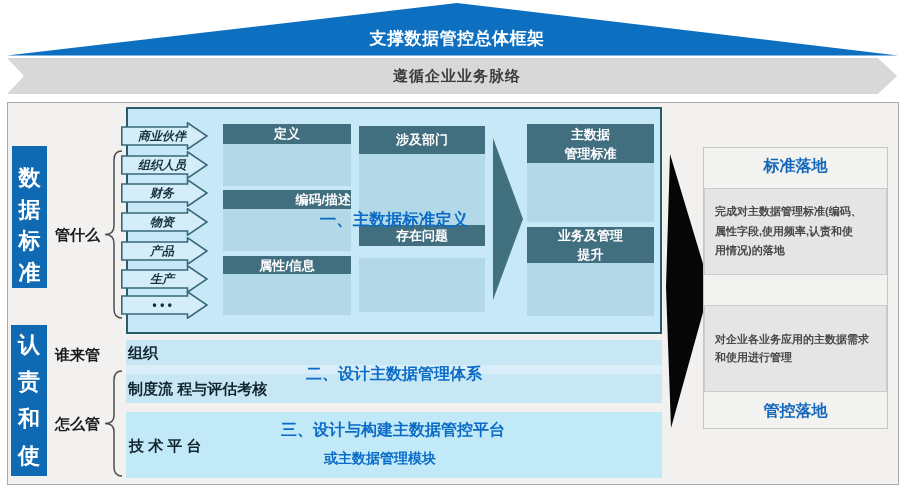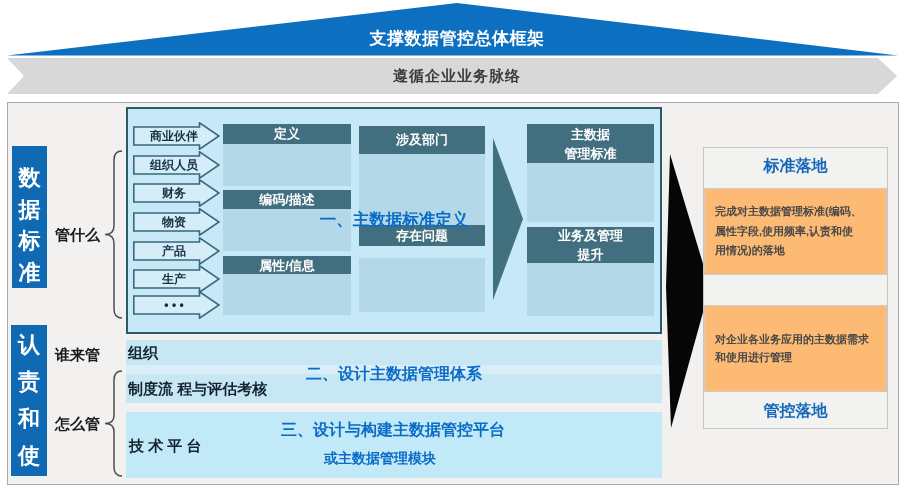--- a/index.html
+++ b/index.html
@@ -27,21 +27,21 @@
 
   .question{color:#1a1a1a;font-size:15px;font-weight:bold;height:18px;line-height:18px;text-align:right;}
   .q-what{left:55px;top:226px;}
   .q-who{left:55px;top:346px;}
   .q-how{left:55px;top:415px;}
 
   
   .panel{left:126px;top:107px;width:536px;height:227px;background:#c7e8f6;
          border:2px solid #2c5a6d;box-sizing:border-box;}
 
-  .entity-arrow{left:133px;width:87px;height:28px;}
+  .entity-arrow{left:121px;width:87px;height:28px;font-style:italic;}
   .entity-arrow span{position:absolute;left:0;top:0;width:82px;height:28px;line-height:28px;
                      text-align:center;font-size:12px;font-weight:bold;color:#15303e;}
 
   .aspect-col{left:223px;width:128px;}
   .mid-col{left:359px;width:126px;}
   .out-col{left:527px;width:127px;}
   .hdr{background:#426f80;color:#ffffff;font-weight:bold;font-size:13px;text-align:center;}
   .body-box{background:#b3d8e7;}
   .hdr.two-line{line-height:19px;display:flex;flex-direction:column;justify-content:center;}
 
@@ -63,21 +63,21 @@
   .row2-label{left:128px;top:374px;height:29px;line-height:29px;}
   .band3-label{left:129px;top:432px;height:28px;line-height:28px;}
 
   
   .landing{left:703px;top:147px;width:185px;height:282px;background:#f2f2f0;
            border:1px solid #c6c6c4;box-sizing:border-box;}
   .landing-title{color:#1267bb;font-size:16px;font-weight:bold;text-align:center;
                  left:703px;width:185px;height:20px;line-height:20px;}
   .landing-title.top{top:156px;}
   .landing-title.bottom{top:401px;}
-  .para-box{left:704px;width:183px;height:87px;background:#fdba74;border:1px solid #cbcbc9;
+  .para-box{left:704px;width:183px;height:87px;background:#e5e5e5;border:1px solid #cbcbc9;
             box-sizing:border-box;color:#484848;font-size:11px;font-weight:600;
             letter-spacing:0;}
   .para-box .para-text{display:block;width:170px;white-space:pre-line;}
   .para-top{top:188px;padding:13px 10px 0 10px;line-height:19.6px;}
   .para-bottom{top:305px;display:flex;align-items:center;padding:0 10px;line-height:17.8px;}
 </style>
 </head>
 <body>
 
 <div class="canvas">
@@ -148,21 +148,21 @@
   </div>
   <div class="abs entity-arrow" style="top:291px">
     <svg width="87" height="28" viewBox="0 0 87 28">
         <polygon points="0.8,5 66.5,5 66.5,0.8 86,14 66.5,27.2 66.5,23 0.8,23" fill="#d4edf9" stroke="#38687a" stroke-width="1.6"></polygon>
       </svg>
     <span>• • •</span>
   </div>
 
   <div class="abs aspect-col hdr" style="top:124px;height:20px;line-height:20px;">定义</div>
   <div class="abs aspect-col body-box" style="top:144px;height:42px;"></div>
-  <div class="abs aspect-col hdr" style="top:190px;height:19px;line-height:19px;">编码/描述</div>
+  <div class="abs aspect-col hdr" style="top:190px;height:19px;line-height:19px;text-align:right;">编码/描述</div>
   <div class="abs aspect-col body-box" style="top:209px;height:42px;"></div>
   <div class="abs aspect-col hdr" style="top:256px;height:28px;line-height:19px;">属性/信息</div>
   <div class="abs aspect-col body-box" style="top:274px;height:41px;"></div>
 
   <div class="abs mid-col hdr" style="top:126px;height:28px;line-height:28px;">涉及部门</div>
   <div class="abs mid-col body-box" style="top:154px;height:74px;"></div>
   <div class="abs mid-col hdr" style="top:225px;height:21px;line-height:21px;">存在问题</div>
   <div class="abs mid-col body-box" style="top:258px;height:54px;"></div>
 
   <div class="abs sec-title title-one">一、主数据标准定义</div>

